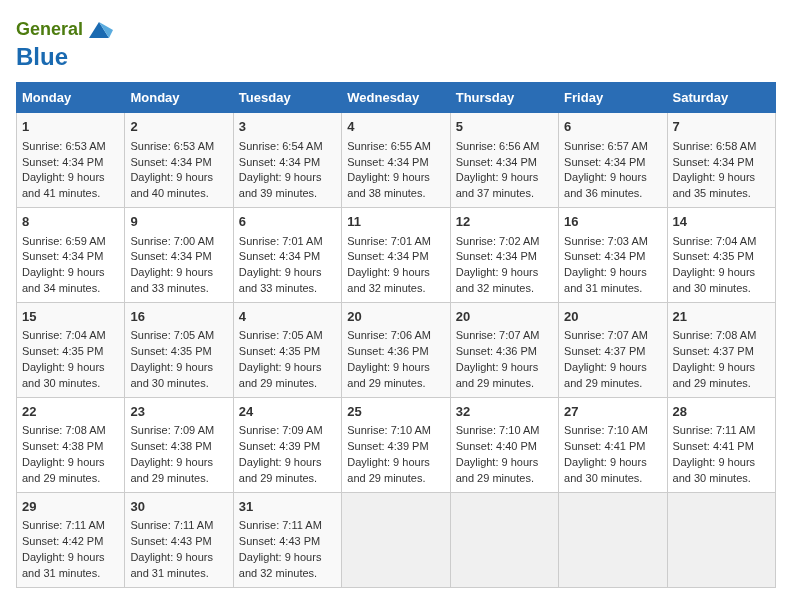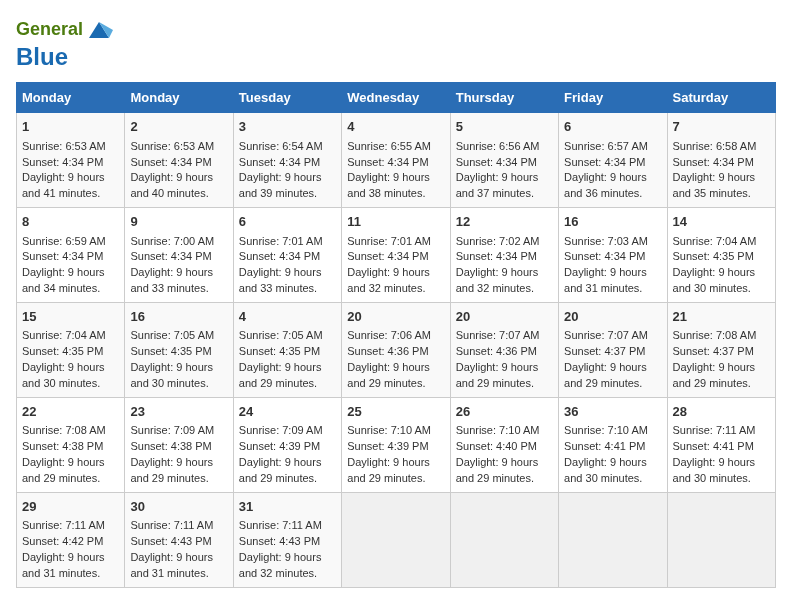--- a/index.html
+++ b/index.html
@@ -157,22 +157,22 @@
         <td><span class="day-num">20</span><span class="day-info">Sunrise: 7:06 AM<br>Sunset: 4:36 PM<br>Daylight: 9 hours and 29 minutes.</span></td>
         <td><span class="day-num">20</span><span class="day-info">Sunrise: 7:07 AM<br>Sunset: 4:36 PM<br>Daylight: 9 hours and 29 minutes.</span></td>
         <td><span class="day-num">20</span><span class="day-info">Sunrise: 7:07 AM<br>Sunset: 4:37 PM<br>Daylight: 9 hours and 29 minutes.</span></td>
         <td><span class="day-num">21</span><span class="day-info">Sunrise: 7:08 AM<br>Sunset: 4:37 PM<br>Daylight: 9 hours and 29 minutes.</span></td>
       </tr>
       <tr>
         <td><span class="day-num">22</span><span class="day-info">Sunrise: 7:08 AM<br>Sunset: 4:38 PM<br>Daylight: 9 hours and 29 minutes.</span></td>
         <td><span class="day-num">23</span><span class="day-info">Sunrise: 7:09 AM<br>Sunset: 4:38 PM<br>Daylight: 9 hours and 29 minutes.</span></td>
         <td><span class="day-num">24</span><span class="day-info">Sunrise: 7:09 AM<br>Sunset: 4:39 PM<br>Daylight: 9 hours and 29 minutes.</span></td>
         <td><span class="day-num">25</span><span class="day-info">Sunrise: 7:10 AM<br>Sunset: 4:39 PM<br>Daylight: 9 hours and 29 minutes.</span></td>
-        <td><span class="day-num">26</span><span class="day-info">Sunrise: 7:10 AM<br>Sunset: 4:40 PM<br>Daylight: 9 hours and 29 minutes.</span></td>
-        <td><span class="day-num">36</span><span class="day-info">Sunrise: 7:10 AM<br>Sunset: 4:41 PM<br>Daylight: 9 hours and 30 minutes.</span></td>
+        <td><span class="day-num">32</span><span class="day-info">Sunrise: 7:10 AM<br>Sunset: 4:40 PM<br>Daylight: 9 hours and 29 minutes.</span></td>
+        <td><span class="day-num">27</span><span class="day-info">Sunrise: 7:10 AM<br>Sunset: 4:41 PM<br>Daylight: 9 hours and 30 minutes.</span></td>
         <td><span class="day-num">28</span><span class="day-info">Sunrise: 7:11 AM<br>Sunset: 4:41 PM<br>Daylight: 9 hours and 30 minutes.</span></td>
       </tr>
       <tr>
         <td><span class="day-num">29</span><span class="day-info">Sunrise: 7:11 AM<br>Sunset: 4:42 PM<br>Daylight: 9 hours and 31 minutes.</span></td>
         <td><span class="day-num">30</span><span class="day-info">Sunrise: 7:11 AM<br>Sunset: 4:43 PM<br>Daylight: 9 hours and 31 minutes.</span></td>
         <td><span class="day-num">31</span><span class="day-info">Sunrise: 7:11 AM<br>Sunset: 4:43 PM<br>Daylight: 9 hours and 32 minutes.</span></td>
         <td class="empty-cell"></td>
         <td class="empty-cell"></td>
         <td class="empty-cell"></td>
         <td class="empty-cell"></td>

